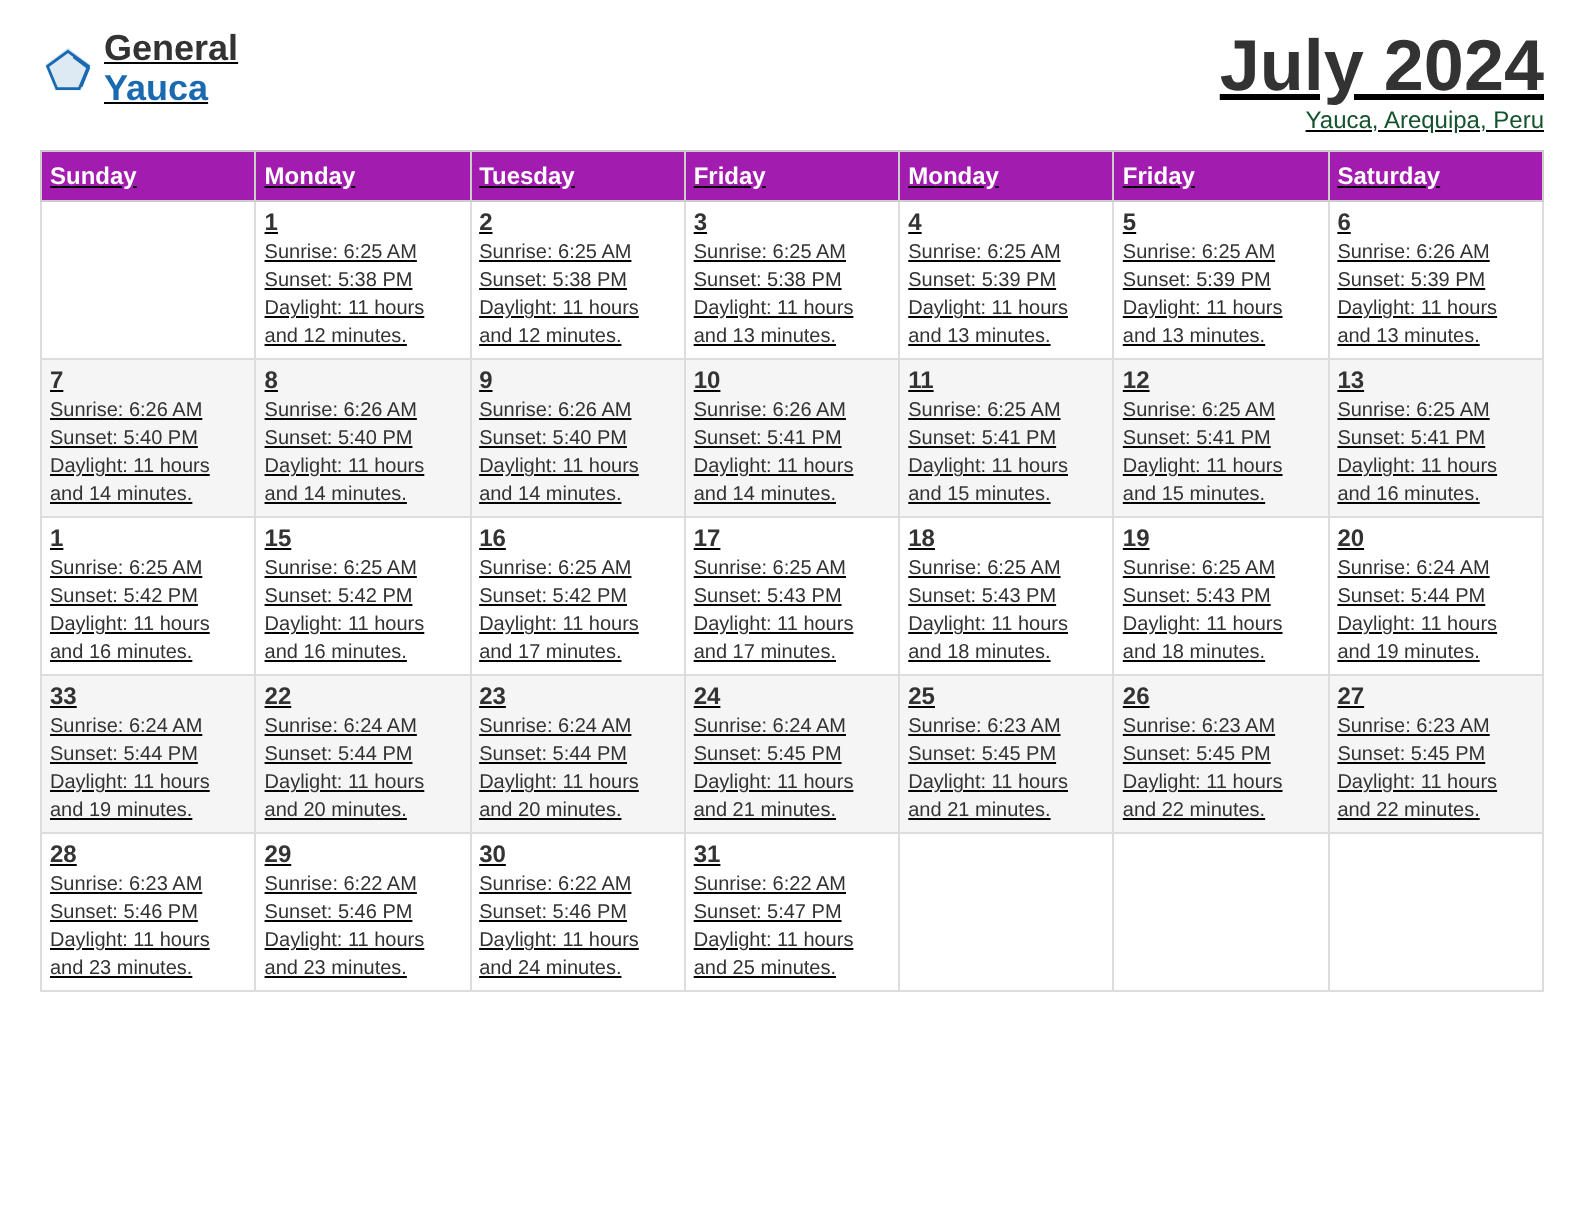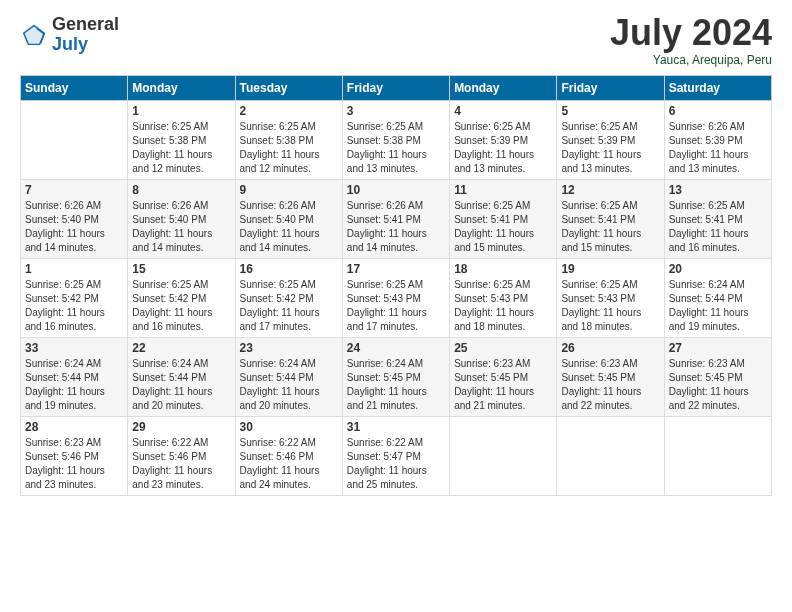--- a/index.html
+++ b/index.html
@@ -7,20 +7,21 @@
       width: 792px;
       height: 612px;
       font-family: Arial, sans-serif;
       background: #fff;
       overflow: hidden;
     }
     .page {
       width: 792px;
       height: 612px;
       padding: 15px 20px;
+      text-decoration: underline;
     }
     .header {
       display: flex;
       justify-content: space-between;
       align-items: flex-start;
       margin-bottom: 8px;
     }
     .logo {
       display: flex;
       align-items: center;
@@ -48,21 +49,21 @@
       font-size: 12px;
       color: #14532d;
       margin-top: 2px;
     }
     table {
       width: 100%;
       border-collapse: collapse;
       table-layout: fixed;
     }
     thead tr th {
-      background-color: #0369a1;
+      background-color: #a21caf;
       color: #fff;
       font-size: 12px;
       font-weight: bold;
       padding: 5px 4px;
       text-align: left;
       border: 1px solid #ccc;
     }
     tbody tr td {
       border: 1px solid #ddd;
       vertical-align: top;
@@ -97,21 +98,21 @@
 <div class="page">
   <div class="header">
     <div class="logo">
       <svg class="logo-icon" viewBox="0 0 30 30">
         <polygon points="15,3 27,12 22,26 8,26 3,12" fill="#1a6ab1" opacity="0.15"></polygon>
         <polygon points="15,5 26,13 21,25 9,25 4,13" fill="none" stroke="#1a6ab1" stroke-width="1.5"></polygon>
         <path d="M18 8 L26 14 L22 24" fill="none" stroke="#1a6ab1" stroke-width="1.5"></path>
       </svg>
       <div class="logo-text">
         <span style="font-size:18px;font-weight:bold;color:#333;line-height:1.1;">General</span>
-        <span style="font-size:18px;font-weight:bold;color:#1a6ab1;line-height:1.1;">July</span>
+        <span style="font-size:18px;font-weight:bold;color:#1a6ab1;line-height:1.1;">Yauca</span>
       </div>
     </div>
     <div class="title-block">
       <div class="month-title">July 2024</div>
       <div class="location">Yauca, Arequipa, Peru</div>
     </div>
   </div>
 
   <table>
     <thead>

